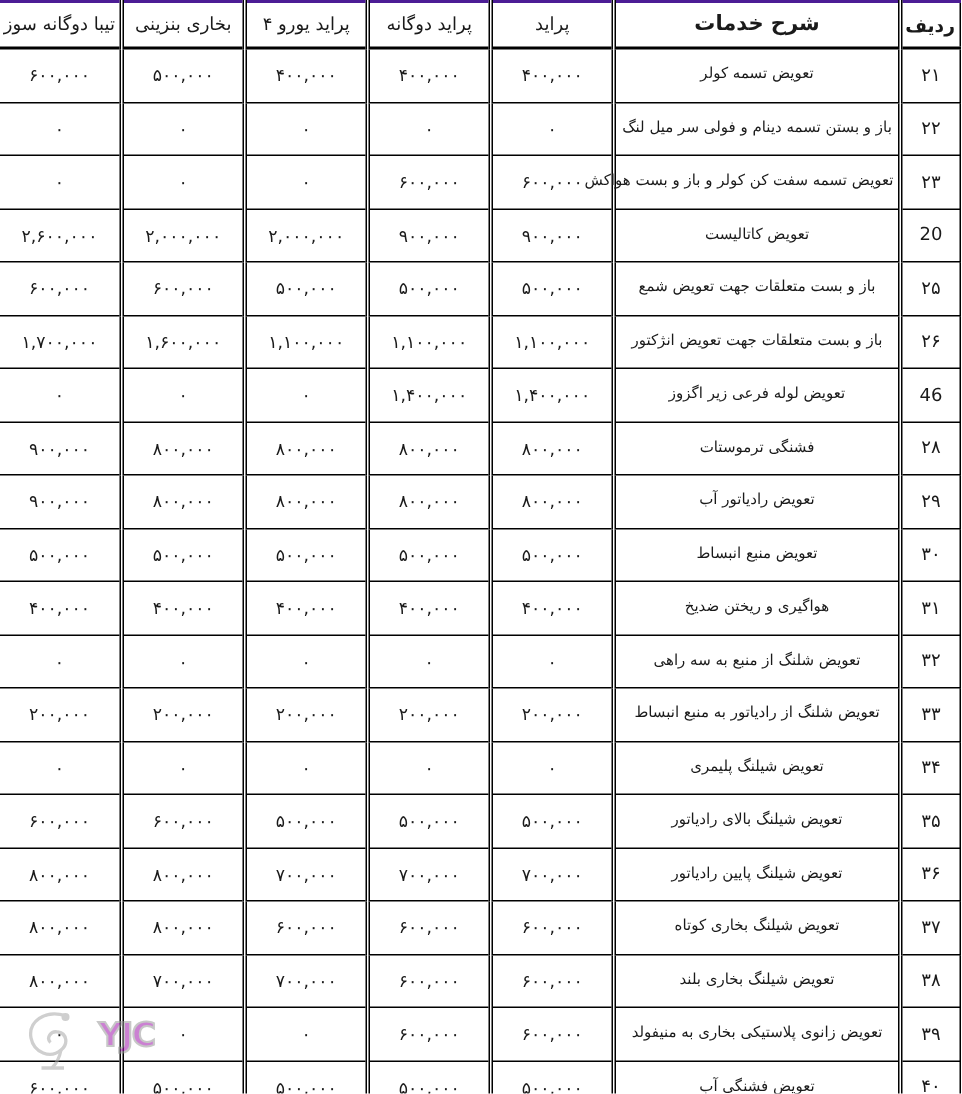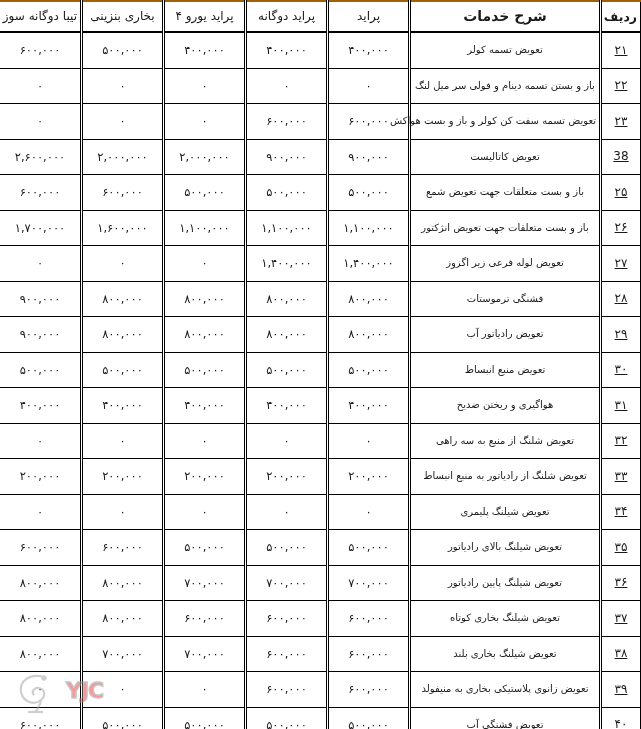--- a/index.html
+++ b/index.html
@@ -33,21 +33,21 @@
     vertical-align: middle;
     padding: 0 3px;
     line-height: 1.25;
     background: #ffffff;
   }
   
   #price-table thead th {
     font-weight: bold;
     font-size: 12.5px;
     height: 29px;
-    border-top: 2px solid #a16207;
+    border-top: 2px solid #4c1d95;
     border-bottom: 2px solid #000000;
     white-space: nowrap;
   }
   #price-table thead th.h-desc {
     font-size: 14px;
   }
   #price-table thead th.h-radif {
     font-size: 12.5px;
     margin-top: 48px;
   }
@@ -58,21 +58,20 @@
   #price-table tbody td {
     height: 34.5px;
     font-size: 12px;
   }
   #price-table tbody td.c-desc {
     font-size: 10px;
     white-space: nowrap;
   }
   #price-table tbody td.c-radif {
     font-size: 12px;
-    text-decoration: underline;
   }
   #price-table tbody td.c-price {
     font-size: 11.5px;
     letter-spacing: 0.2px;
   }
   #price-table tbody tr:last-child td {
     border-bottom: 2px solid #000000;
   }
   #price-table .rule-double-left {
     border-left: 3px double #000000;
@@ -88,21 +87,21 @@
     pointer-events: none;
     opacity: 0.55;
   }
   #watermark .wm-text {
     position: absolute;
     left: 52px;
     top: 9px;
     font-size: 22px;
     font-weight: bold;
     font-family: "DejaVu Sans", "Liberation Sans", sans-serif;
-    color: #ef4444;
+    color: #a21caf;
     -webkit-text-stroke: 1.4px #9a9a9a;
     text-shadow: 0 0 1px #b5b5b5;
     letter-spacing: -1px;
   }
   #watermark svg { position: absolute; left: 0; top: 0; }
 </style>
 </head>
 <body>
 
 <table id="price-table">
@@ -148,21 +147,21 @@
       <tr>
         <td class="c-radif rule-double-left">۲۳</td>
         <td class="c-desc rule-double-left">تعویض تسمه سفت کن کولر و باز و بست هواکش</td>
         <td class="c-price rule-double-left">۶۰۰,۰۰۰</td>
         <td class="c-price rule-double-left">۶۰۰,۰۰۰</td>
         <td class="c-price rule-double-left">۰</td>
         <td class="c-price rule-double-left">۰</td>
         <td class="c-price">۰</td>
       </tr>
       <tr>
-        <td class="c-radif rule-double-left">38</td>
+        <td class="c-radif rule-double-left">20</td>
         <td class="c-desc rule-double-left">تعویض کاتالیست</td>
         <td class="c-price rule-double-left">۹۰۰,۰۰۰</td>
         <td class="c-price rule-double-left">۹۰۰,۰۰۰</td>
         <td class="c-price rule-double-left">۲,۰۰۰,۰۰۰</td>
         <td class="c-price rule-double-left">۲,۰۰۰,۰۰۰</td>
         <td class="c-price">۲,۶۰۰,۰۰۰</td>
       </tr>
       <tr>
         <td class="c-radif rule-double-left">۲۵</td>
         <td class="c-desc rule-double-left">باز و بست متعلقات جهت تعویض شمع</td>
@@ -175,21 +174,21 @@
       <tr>
         <td class="c-radif rule-double-left">۲۶</td>
         <td class="c-desc rule-double-left">باز و بست متعلقات جهت تعویض انژکتور</td>
         <td class="c-price rule-double-left">۱,۱۰۰,۰۰۰</td>
         <td class="c-price rule-double-left">۱,۱۰۰,۰۰۰</td>
         <td class="c-price rule-double-left">۱,۱۰۰,۰۰۰</td>
         <td class="c-price rule-double-left">۱,۶۰۰,۰۰۰</td>
         <td class="c-price">۱,۷۰۰,۰۰۰</td>
       </tr>
       <tr>
-        <td class="c-radif rule-double-left">۲۷</td>
+        <td class="c-radif rule-double-left">46</td>
         <td class="c-desc rule-double-left">تعویض لوله فرعی زیر اگزوز</td>
         <td class="c-price rule-double-left">۱,۴۰۰,۰۰۰</td>
         <td class="c-price rule-double-left">۱,۴۰۰,۰۰۰</td>
         <td class="c-price rule-double-left">۰</td>
         <td class="c-price rule-double-left">۰</td>
         <td class="c-price">۰</td>
       </tr>
       <tr>
         <td class="c-radif rule-double-left">۲۸</td>
         <td class="c-desc rule-double-left">فشنگی ترموستات</td>

